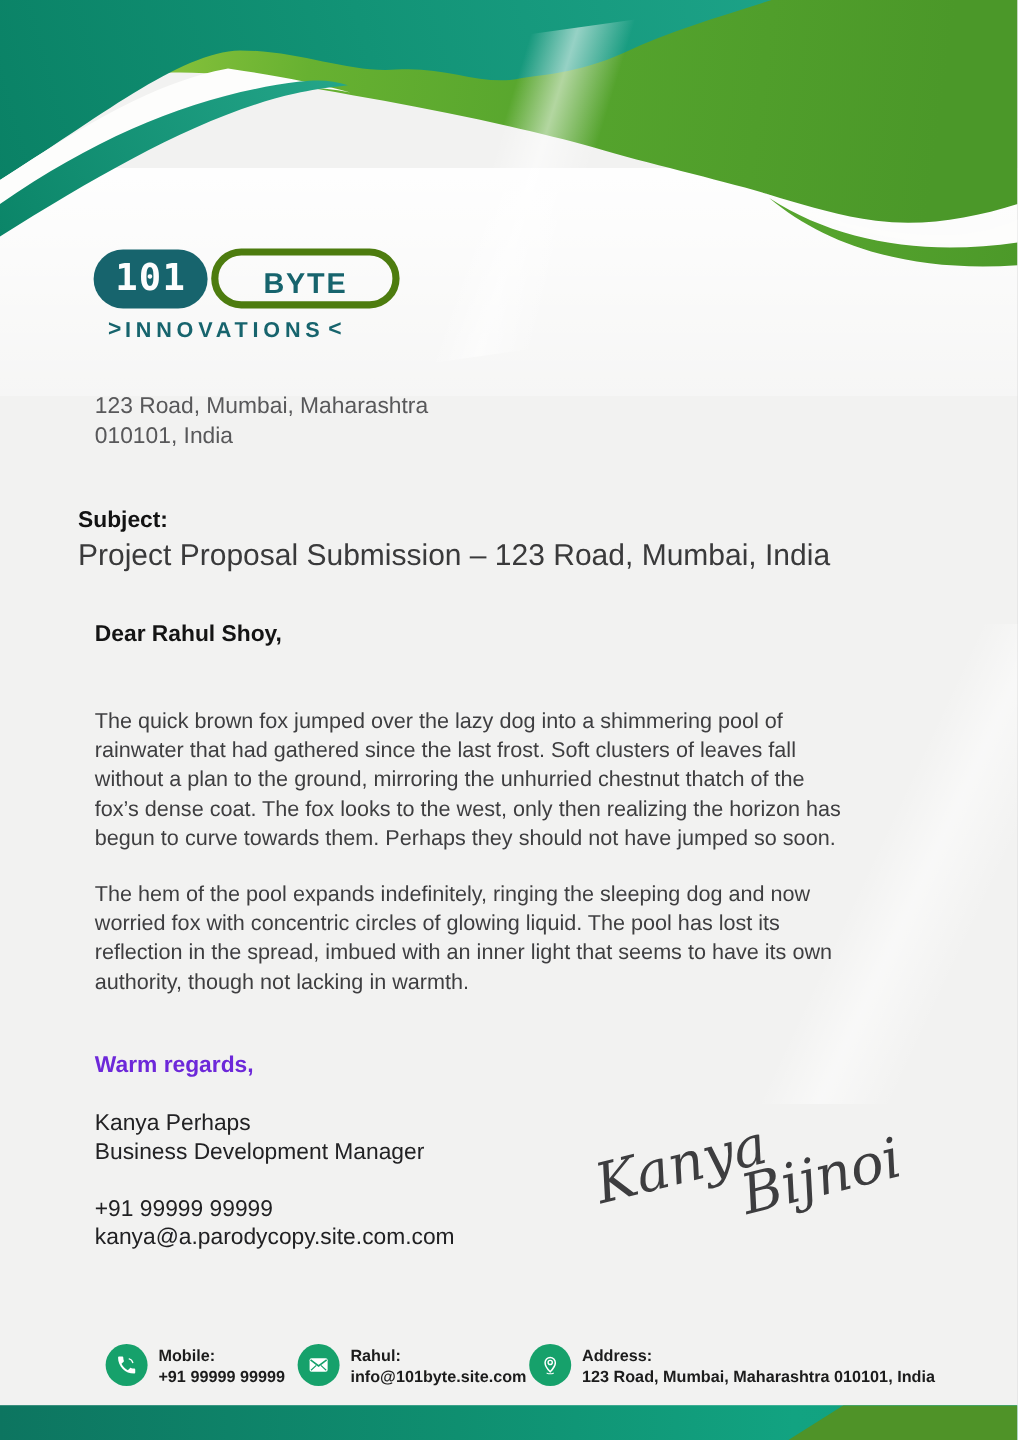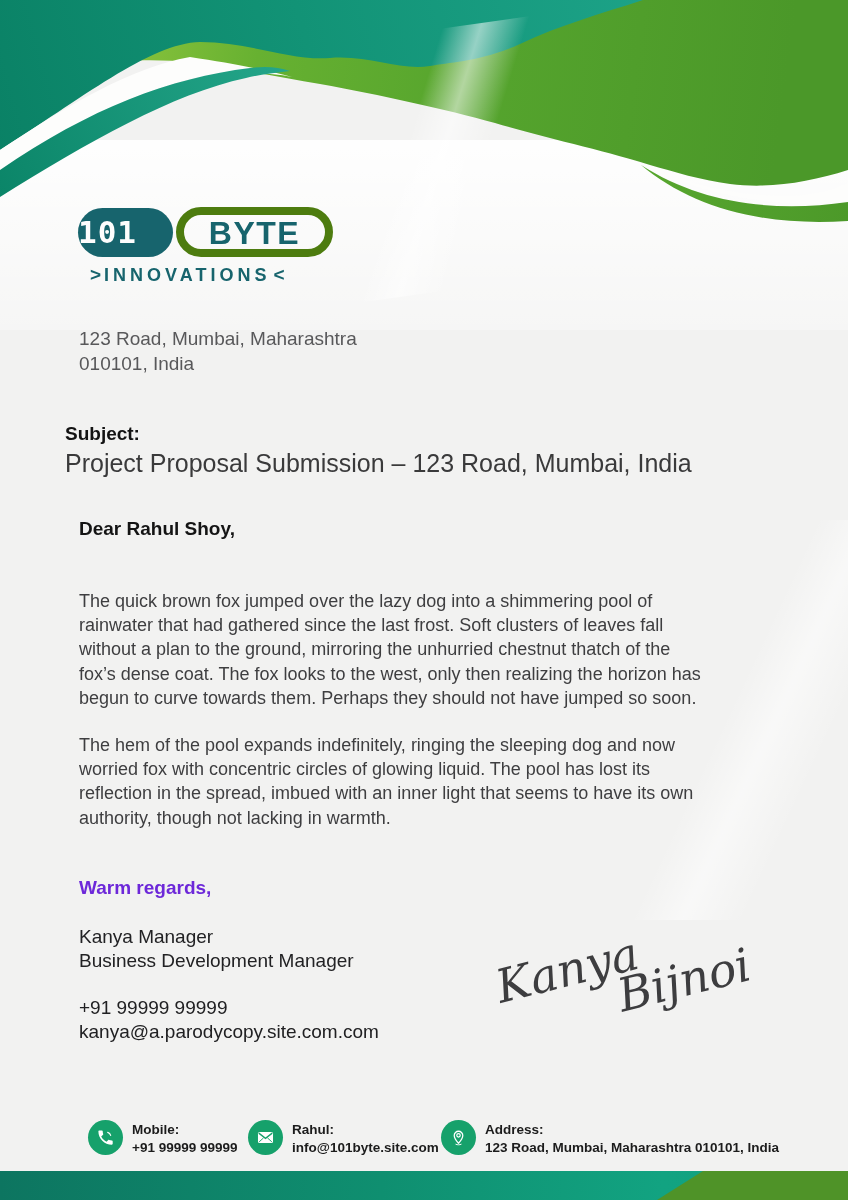--- a/index.html
+++ b/index.html
@@ -17,25 +17,25 @@
   .wm2{position:absolute;left:600px;top:520px;width:330px;height:400px;
        background:linear-gradient(115deg,rgba(255,255,255,0) 42%,rgba(255,255,255,.5) 52%,rgba(255,255,255,0) 64%);
        z-index:0;pointer-events:none;}
 
   .content{position:absolute;inset:0;z-index:2;}
 
   
   .logo{position:absolute;left:78px;top:207px;}
   .logo-row{display:flex;align-items:center;}
   .pill-101{width:95px;height:49px;border-radius:25px;background:#17646d;color:#fdfdfd;
-            display:flex;align-items:center;
+            display:flex;align-items:center;justify-content:center;
             font-family:"DejaVu Sans Mono",monospace;font-weight:bold;font-size:31px;letter-spacing:1px;}
-  .pill-byte{width:157px;height:50px;border:8px solid #4d7c0f;border-radius:26px;margin-left:3px;
-             display:flex;align-items:flex-start;justify-content:center;color:#17646d;
-             font-weight:700;font-size:32px;letter-spacing:1.5px;}
+  .pill-byte{width:157px;height:50px;border:6px solid #4d7c0f;border-radius:26px;margin-left:3px;
+             display:flex;align-items:flex-end;justify-content:center;color:#17646d;
+             font-weight:700;font-size:24px;letter-spacing:1.5px;}
   .tagline{margin-top:7px;margin-left:9px;color:#17646d;font-weight:700;font-size:18px;letter-spacing:4px;display:flex;align-items:center;}
   .tagline .chev{letter-spacing:0;margin:0 3px;font-size:19px;}
 
   .sender{position:absolute;left:79px;top:327px;font-size:19px;line-height:24.5px;color:#58585a;white-space:pre-line;}
 
   .subject{position:absolute;left:65px;top:422px;}
   .subject-label{font-weight:700;font-size:19px;color:#131313;line-height:24px;}
   .subject-value{font-size:25px;color:#3a3a3b;line-height:24px;margin-top:5px;}
 
   .greeting{position:absolute;left:79px;top:518px;font-weight:700;font-size:19px;color:#141414;}
@@ -176,21 +176,21 @@
 without a plan to the ground, mirroring the unhurried chestnut thatch of the
 fox’s dense coat. The fox looks to the west, only then realizing the horizon has
 begun to curve towards them. Perhaps they should not have jumped so soon.</div>
     <div class="para para2">The hem of the pool expands indefinitely, ringing the sleeping dog and now
 worried fox with concentric circles of glowing liquid. The pool has lost its
 reflection in the spread, imbued with an inner light that seems to have its own
 authority, though not lacking in warmth.</div>
     <div class="closing">Warm regards,</div>
 
     <div class="signer-block">
-      <div>Kanya Manager</div>
+      <div>Kanya Perhaps</div>
       <div>Business Development Manager</div>
     </div>
     <div class="contact-block">
       <div>+91 99999 99999</div>
       <div>kanya@a.parodycopy.site.com.com</div>
     </div>
 
     <svg class="signature" viewBox="0 0 270 115">
       <g transform="rotate(-14 130 60)" fill="#3d3d3f" font-family="DejaVu Serif, serif" font-style="italic" font-size="46">
         <text x="2" y="60">Kanya</text>

